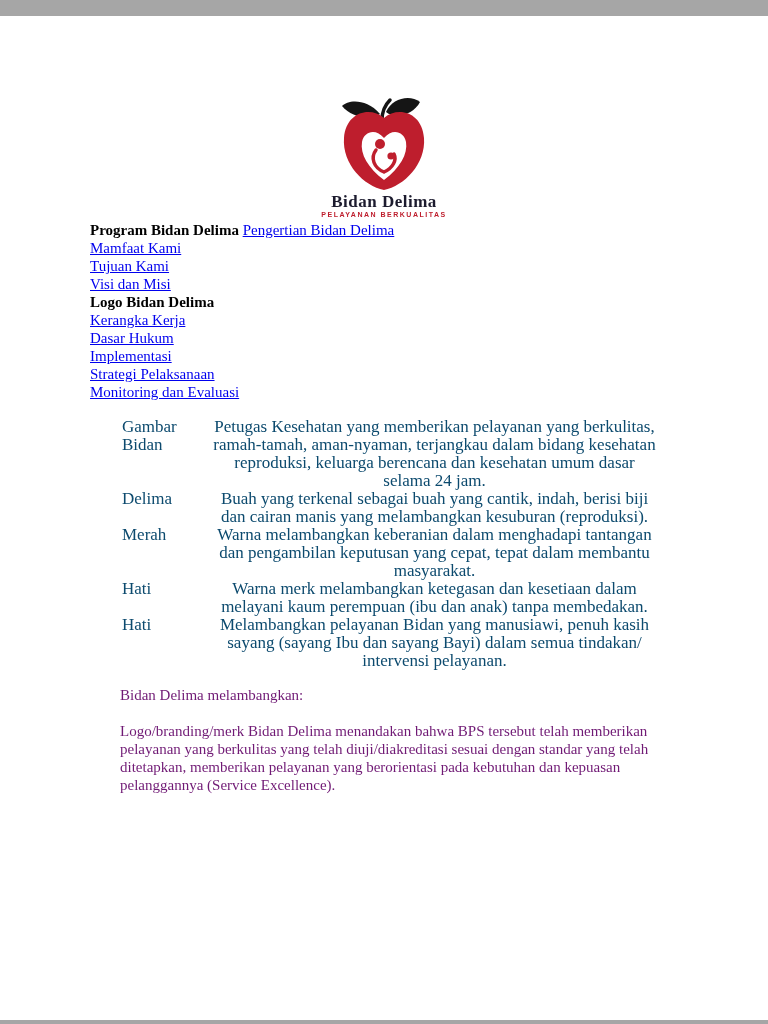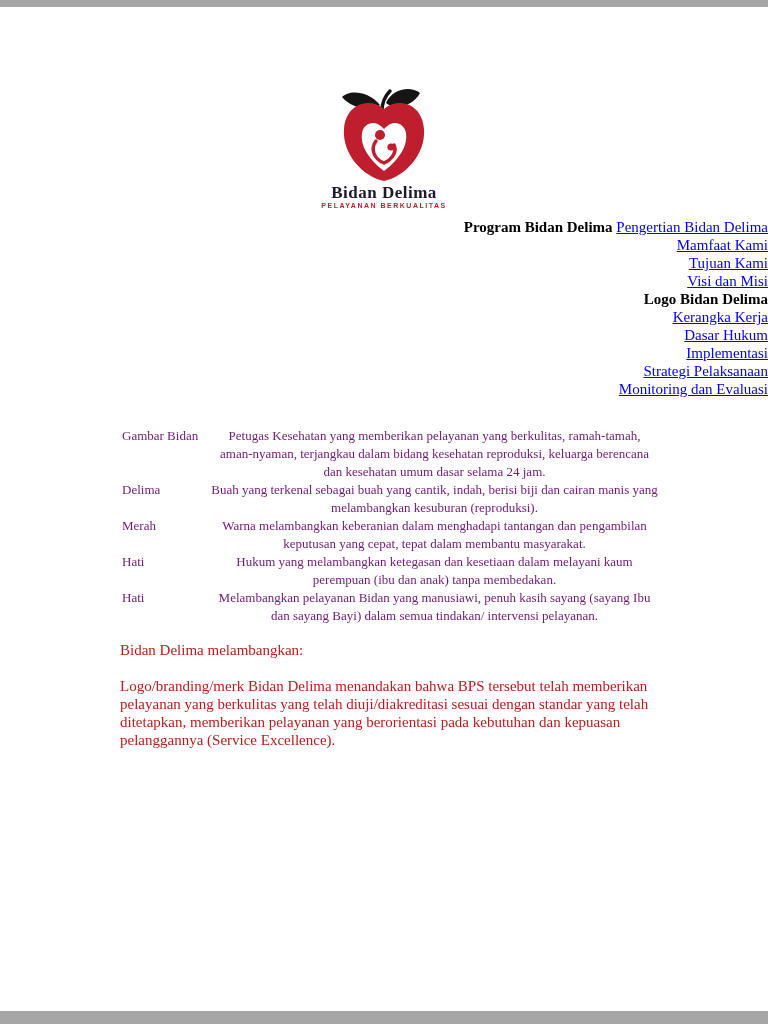--- a/index.html
+++ b/index.html
@@ -4,21 +4,21 @@
 <style>
   html, body { margin: 0; padding: 0; }
   body {
     width: 768px; height: 1024px;
     background: #a6a6a6;
     font-family: "Liberation Serif", "DejaVu Serif", serif;
     overflow: hidden;
   }
   .viewport { position: relative; width: 768px; height: 1024px; }
   .paper {
-    position: absolute; left: 0; top: 7px;
+    position: absolute; left: 0; top: 16px;
     width: 768px; height: 1004px;
     background: #ffffff;
   }
 
   
   .logo-block { margin-top: 80px; text-align: center; }
   .logo-mark { display: block; margin: 0 auto; }
   .fill-red   { fill: var(--brand-red, #be1e2d); }
   .fill-dark  { fill: #151515; }
   .stroke-dark{ stroke: #151515; fill: none; }
@@ -27,33 +27,33 @@
     font-size: 17px; font-weight: bold; color: #1c1b2e;
     letter-spacing: 0.5px; line-height: 17px; margin-top: 1px;
   }
   .logo-subtitle {
     font-size: 7px; font-weight: bold; color: var(--brand-red, #be1e2d);
     letter-spacing: 1.5px; line-height: 9px;
     font-family: "Liberation Sans", "DejaVu Sans", sans-serif;
   }
 
   
-  .toc { padding-left: 90px; margin-top: 8px; font-size: 15px; line-height: 18px; color: #000; text-align: right; }
+  .toc { padding-left: 90px; margin-top: 2px; font-size: 15px; line-height: 18px; color: #000; }
   .toc-line { white-space: nowrap; }
   .toc-bold { font-weight: bold; }
   .doc-link { color: var(--link, #0000EE); text-decoration: underline; cursor: pointer; }
 
   
-  .definitions { margin: 29px 0 0 122px; font-size: 13px; line-height: 18px; color: #701a75; }
+  .definitions { margin: 17px 0 0 122px; font-size: 17px; line-height: 18px; color: #0c4a6e; }
   .def-row { display: flex; align-items: flex-start; }
   .def-term { width: 89px; flex: none; }
   .def-desc { width: 447px; text-align: center; }
 
   
-  .body-text { margin: 16px 0 0 120px; width: 535px; font-size: 15px; line-height: 18px; color: #b91c1c; }
+  .body-text { margin: 16px 0 0 120px; width: 535px; font-size: 15px; line-height: 18px; color: #701a75; }
   .body-text p { margin: 0; }
   .body-text p.spaced { margin-top: 18px; }
 </style>
 </head>
 <body>
 
 <div class="viewport">
   <div class="paper">
 
     <div class="logo-block">
@@ -113,21 +113,21 @@
       <div class="def-row">
         <div class="def-term">Delima</div>
         <div class="def-desc">Buah yang terkenal sebagai buah yang cantik, indah, berisi biji dan cairan manis yang melambangkan kesuburan (reproduksi).</div>
       </div>
       <div class="def-row">
         <div class="def-term">Merah</div>
         <div class="def-desc">Warna melambangkan keberanian dalam menghadapi tantangan dan pengambilan keputusan yang cepat, tepat dalam membantu masyarakat.</div>
       </div>
       <div class="def-row">
         <div class="def-term">Hati</div>
-        <div class="def-desc">Hukum yang melambangkan ketegasan dan kesetiaan dalam melayani kaum perempuan (ibu dan anak) tanpa membedakan.</div>
+        <div class="def-desc">Warna merk melambangkan ketegasan dan kesetiaan dalam melayani kaum perempuan (ibu dan anak) tanpa membedakan.</div>
       </div>
       <div class="def-row">
         <div class="def-term">Hati</div>
         <div class="def-desc">Melambangkan pelayanan Bidan yang manusiawi, penuh kasih sayang (sayang Ibu dan sayang Bayi) dalam semua tindakan/ intervensi pelayanan.</div>
       </div>
     </div>
 
     <div class="body-text">
       <p>Bidan Delima melambangkan:</p>
       <p class="spaced">Logo/branding/merk Bidan Delima menandakan bahwa BPS tersebut telah memberikan pelayanan yang berkulitas yang telah diuji/diakreditasi sesuai dengan standar yang telah ditetapkan, memberikan pelayanan yang berorientasi pada kebutuhan dan kepuasan pelanggannya (Service Excellence).</p>

